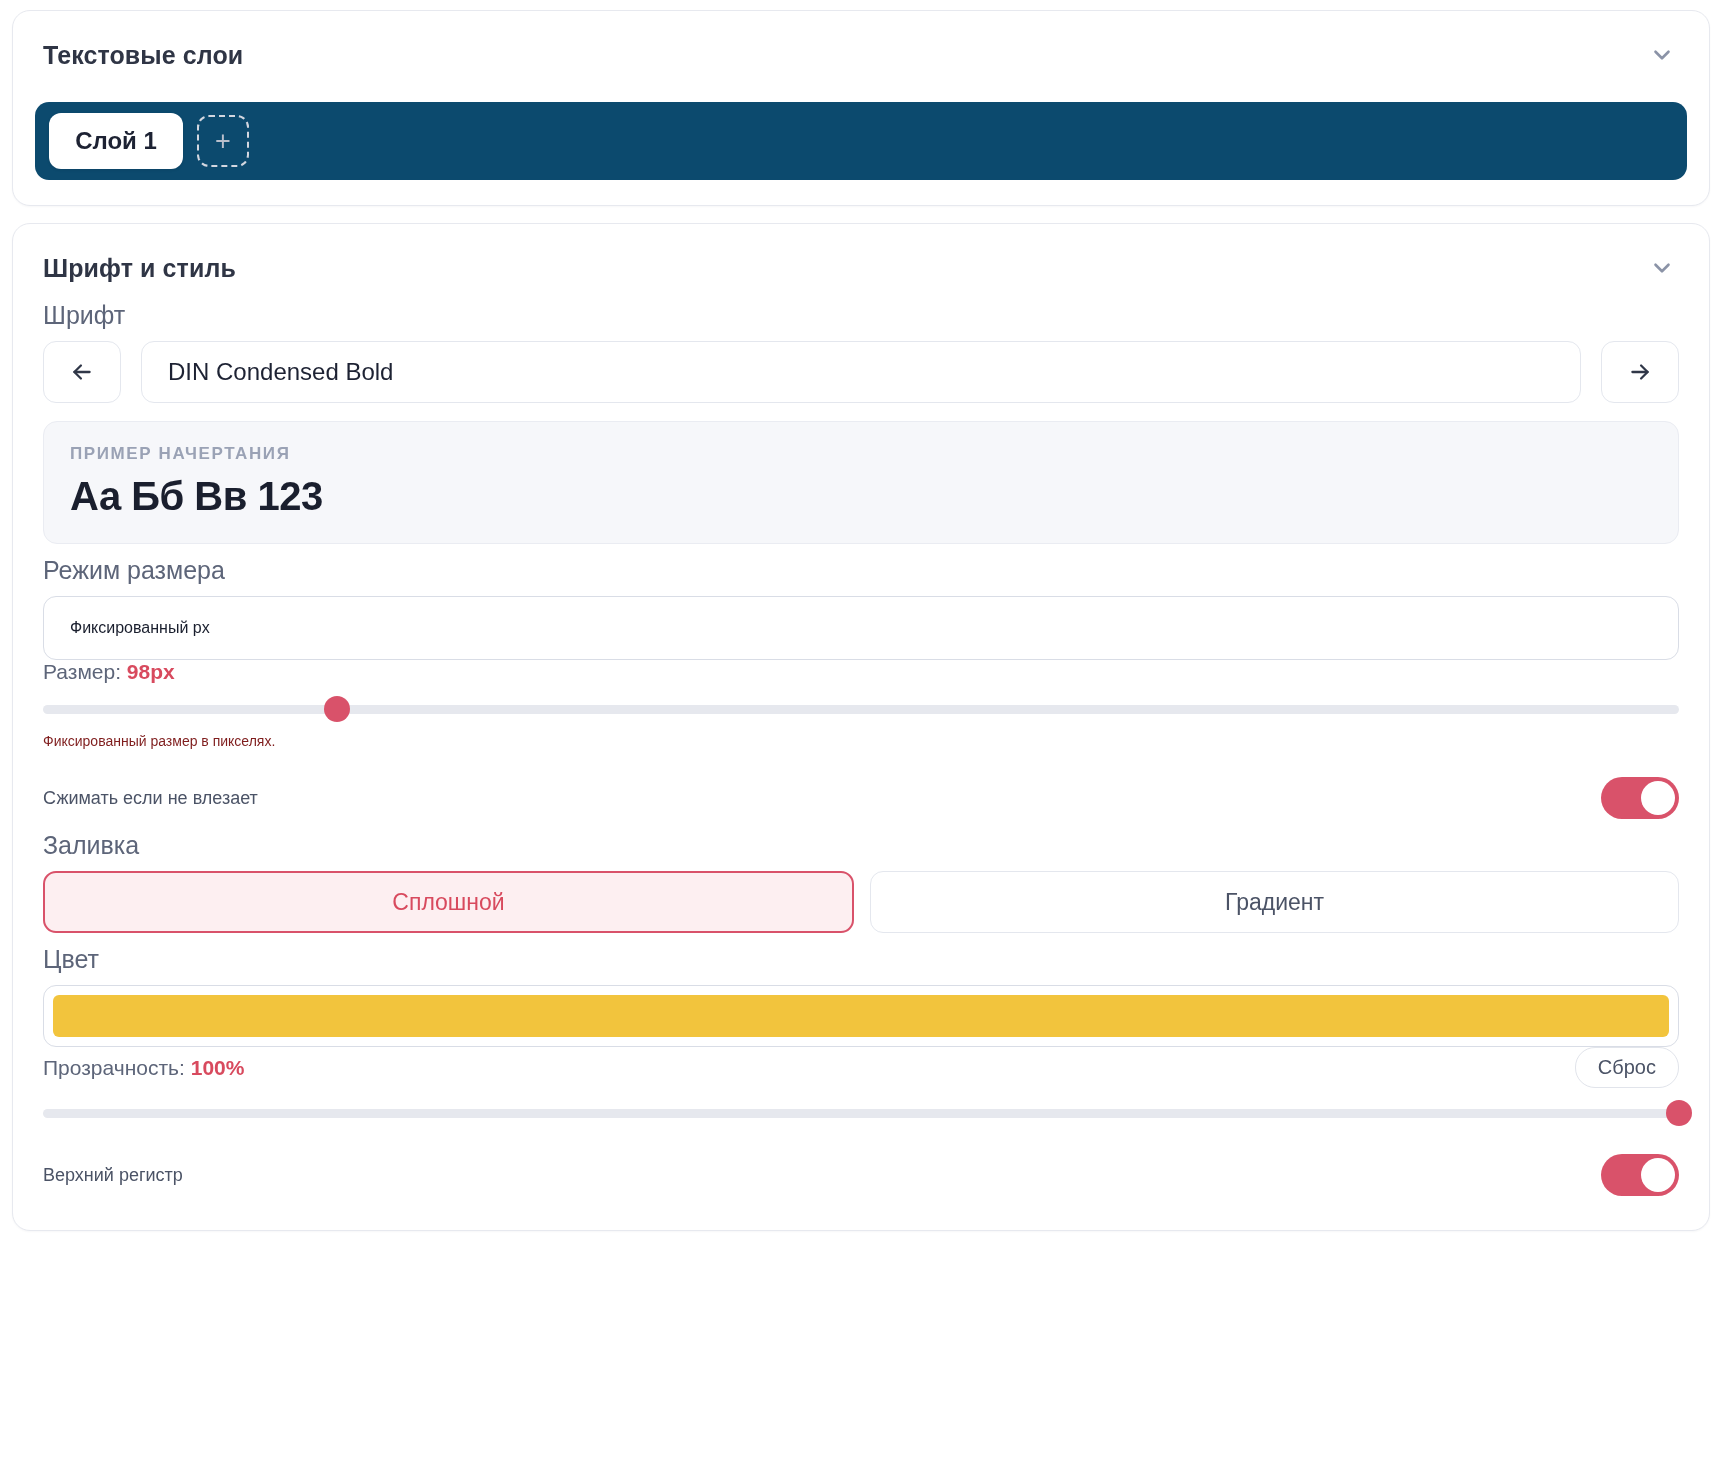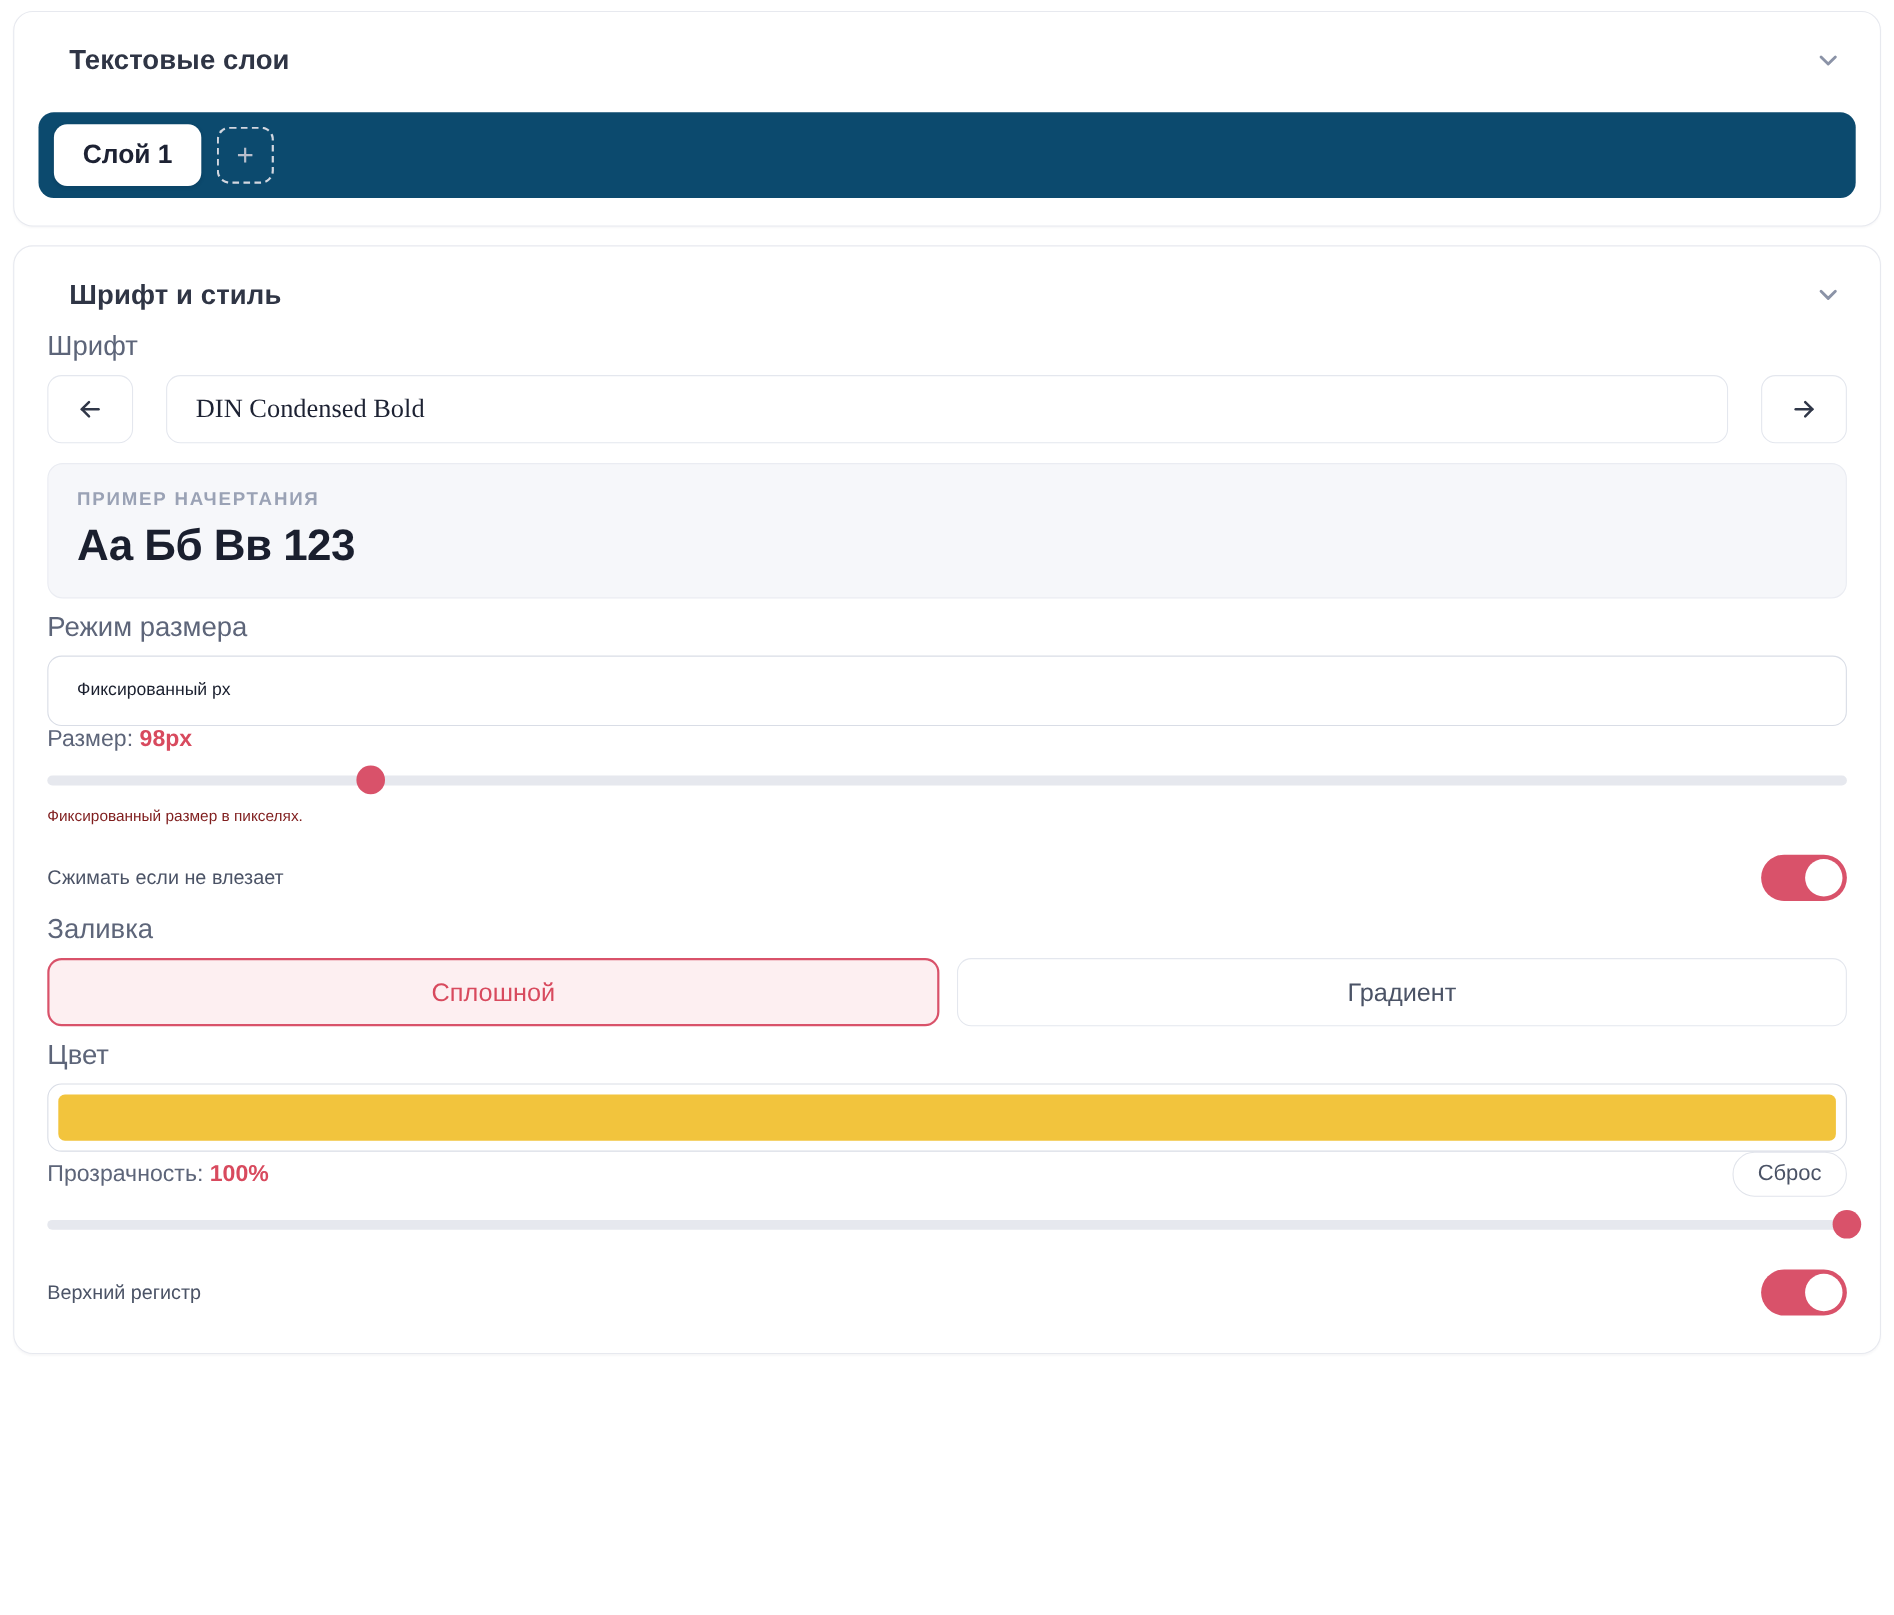--- a/index.html
+++ b/index.html
@@ -33,21 +33,20 @@
     display: flex;
     align-items: center;
     justify-content: space-between;
     padding: 27px 30px 4px 30px;
   }
   .card-title {
     font-size: 25px;
     font-weight: 700;
     color: #2f3545;
     letter-spacing: 0.1px;
-    margin-left: 20px;
   }
   .chevron {
     width: 34px; height: 34px;
     display: flex; align-items: center; justify-content: center;
     color: #8b93a7;
     cursor: pointer;
   }
   .chevron svg { display: block; }
 
   
@@ -95,22 +94,21 @@
 
   .field-label {
     font-size: 25px;
     color: #5d6579;
     margin-top: 12px;
     margin-bottom: 11px;
   }
 
   .font-row {
     display: flex;
-    gap: 30px;
-    font-family: Liberation Serif, serif;
+    gap: 20px;
   }
   .nav-btn {
     width: 78px; height: 62px;
     border: 1px solid #e4e7ee;
     border-radius: 13px;
     background: #fff;
     display: flex; align-items: center; justify-content: center;
     color: #303748;
     cursor: pointer;
     flex: 0 0 auto;

